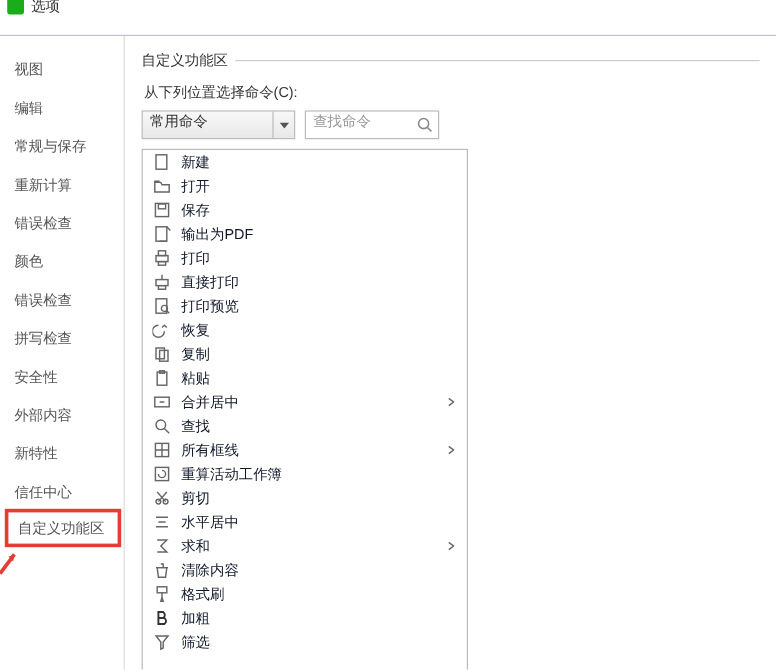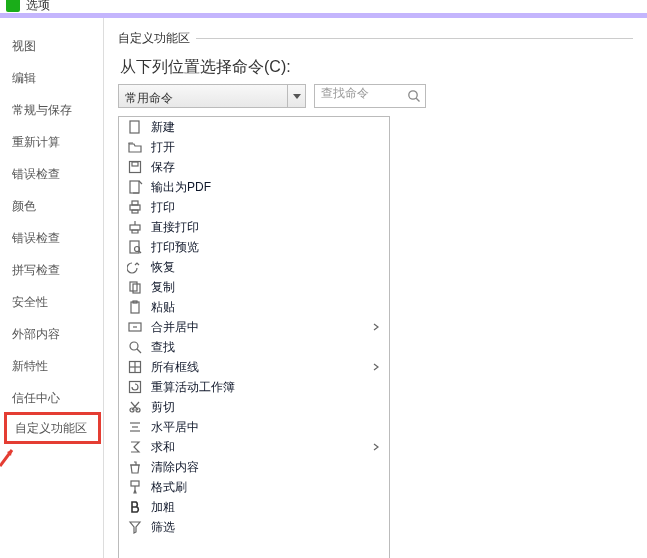--- a/index.html
+++ b/index.html
@@ -7,23 +7,23 @@
     font-family: "Microsoft YaHei", "PingFang SC", sans-serif;
     font-size: 12px;
     color: #333;
     background: #fff;
     width: 647px;
     height: 558px;
     overflow: hidden;
     position: relative;
   }
   .titlebar {
-    height: 18px;
+    height: 30px;
     background: #fff;
-    border-bottom: 5px solid #c4b5fd;
+    border-bottom: 1px solid #c4b5fd;
     font-size: 12px;
     padding-left: 26px;
     color: #333;
     line-height: 10px;
     position: relative;
   }
   .title-icon {
     position: absolute;
     left: 6px;
     top: -2px;
@@ -76,36 +76,36 @@
     font-size: 12px;
     color: #333;
     padding-right: 6px;
   }
   .section-line {
     flex: 1;
     border-top: 1px solid #ccc;
     height: 0;
   }
   .subhead {
-    font-size: 16px;
+    font-size: 12px;
     color: #333;
     margin: 0 0 6px 2px;
   }
   .controls-row {
     display: flex;
     gap: 8px;
     margin-bottom: 8px;
   }
   .dropdown {
-    width: 188px;
+    width: 128px;
     height: 24px;
     border: 1px solid #bbb;
     background: linear-gradient(#f8f8f8,#e8e8e8);
     display: flex;
-    align-items: flex-end;
+    align-items: flex-start;
     position: relative;
     padding: 0 6px;
     color: #333;
   }
   .dropdown .chev {
     position: absolute;
     right: 0;
     top: 0;
     width: 18px;
     height: 22px;

